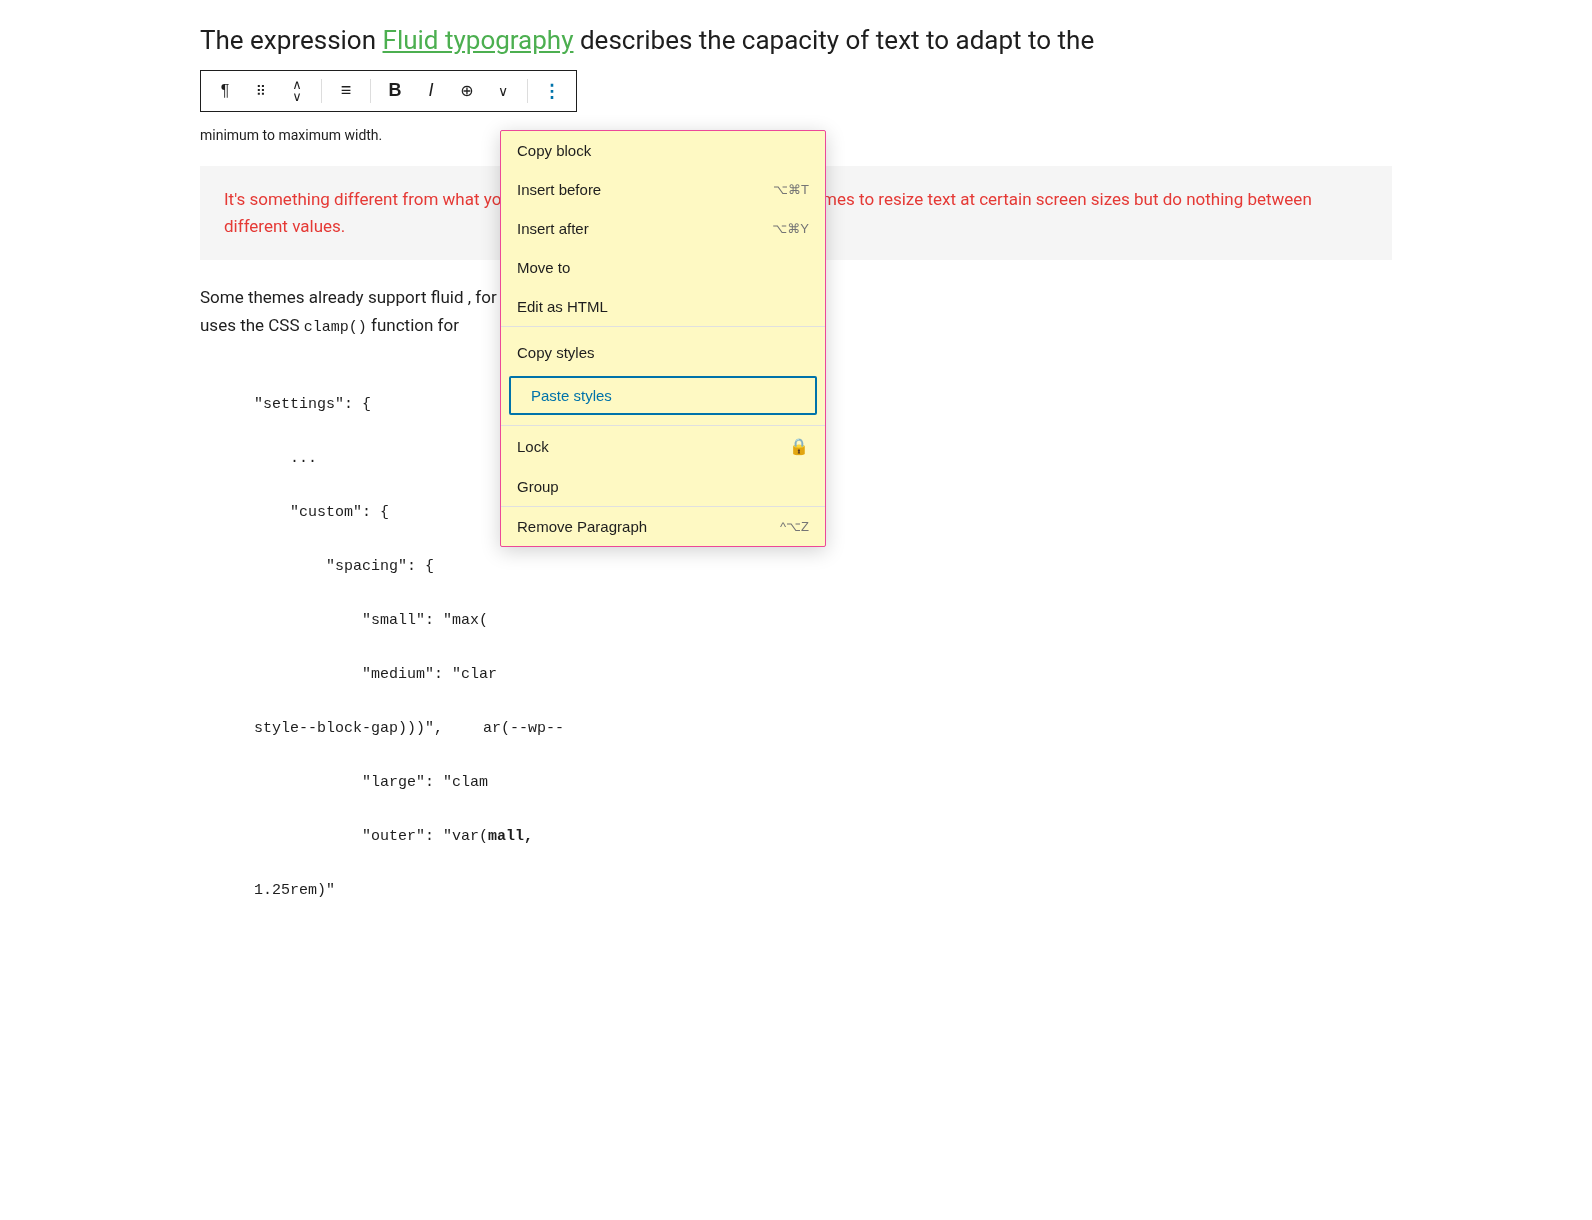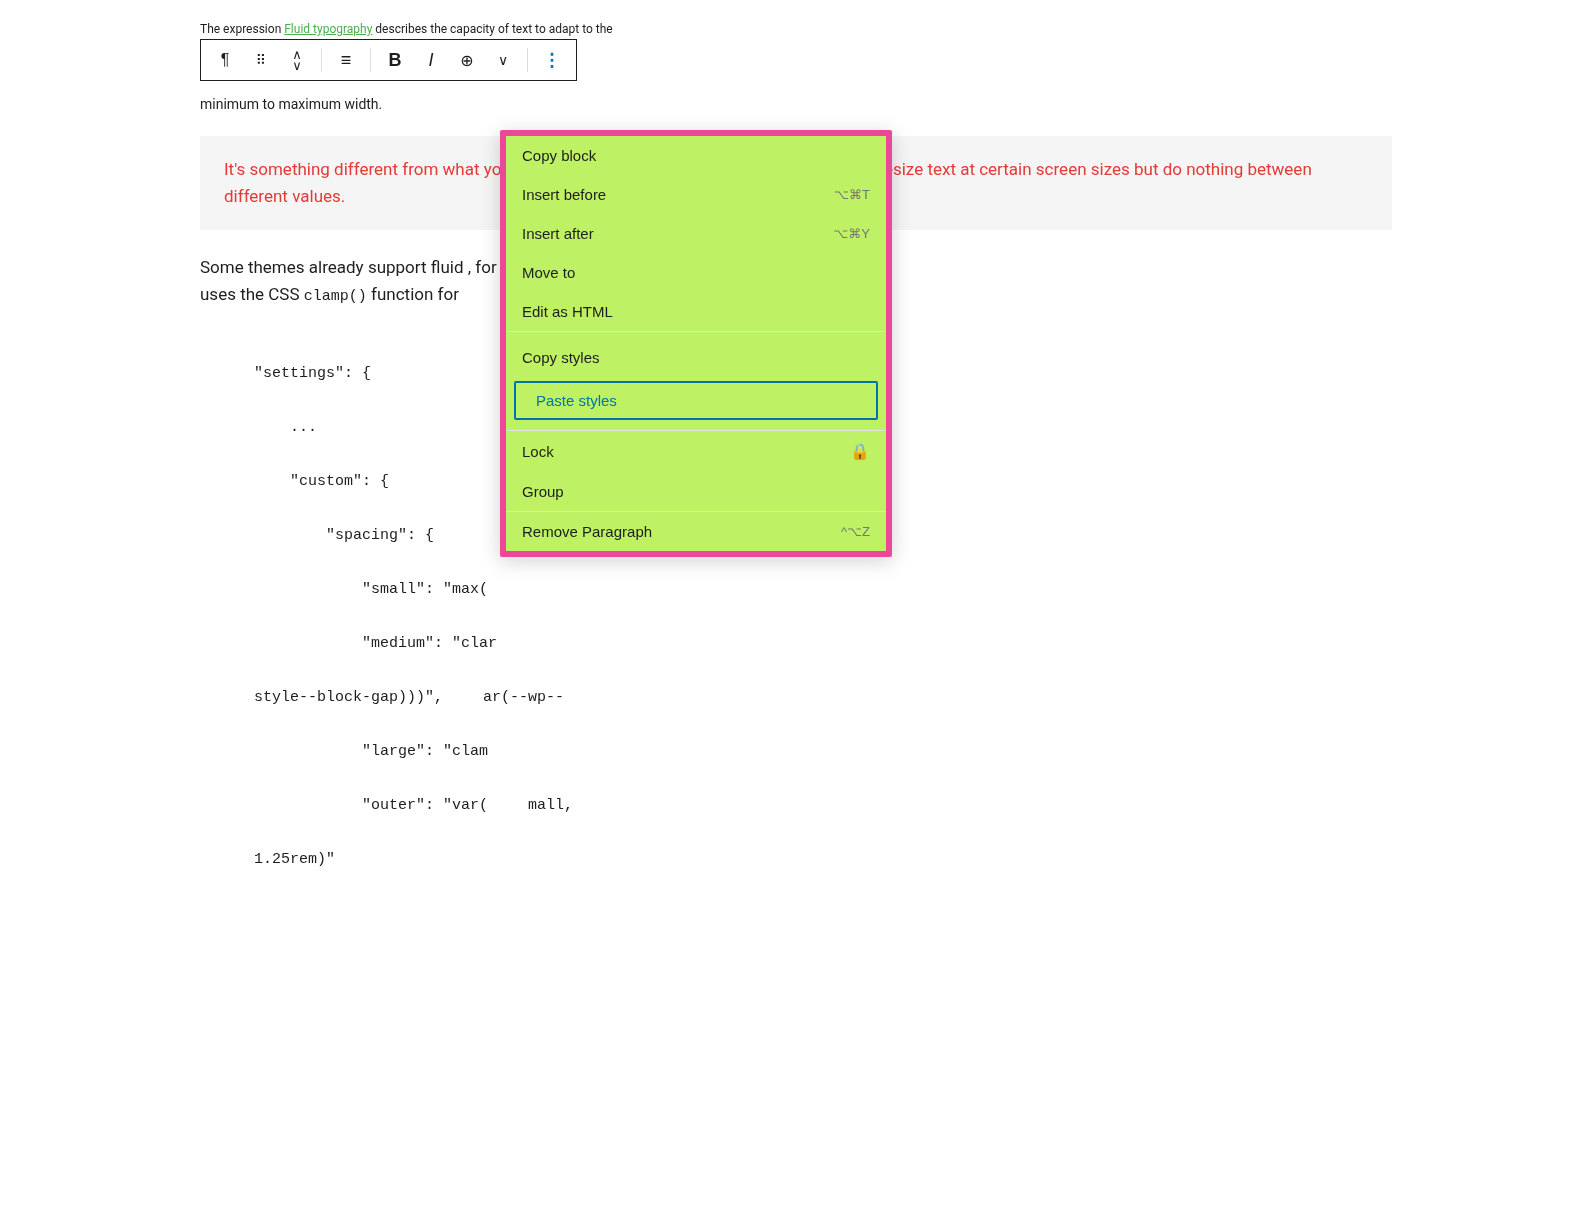--- a/index.html
+++ b/index.html
@@ -82,23 +82,23 @@
       color: #1e1e1e;
       white-space: pre;
       margin-bottom: 24px;
     }
 
     
     .context-menu {
       position: absolute;
       top: 130px;
       left: 500px;
-      width: 392px;
-      background: #bef264;
-      border: 6px solid #ec4899;
+      width: 326px;
+      background: #fef9c3;
+      border: 1px solid #ec4899;
       box-shadow: 0 4px 20px rgba(0,0,0,0.18);
       z-index: 100;
       border-radius: 2px;
     }
 
     .menu-section {
       border-bottom: 1px solid #e0e0e0;
     }
     .menu-section:last-child {
       border-bottom: none;
@@ -142,23 +142,23 @@
       position: relative;
       padding-top: 20px;
     }
 
     .content-area {
       padding: 0 200px;
       position: relative;
     }
 
     .text-line-1 {
-      font-size: 12px;
-      line-height: 1.6;
-      margin-bottom: 0;
+      font-size: 26px;
+      line-height: 1.6;
+      margin-bottom: 8px;
     }
 
     .second-text-line {
       font-size: 14px;
       line-height: 1.6;
       padding-left: 0;
     }
   </style>
 </head>
 <body>
@@ -216,21 +216,21 @@
 
     <div class="code-block">
       <span>"settings": {</span><br>
       <span>    ...</span><br>
       <span>    "custom": {</span><br>
       <span>        "spacing": {</span><br>
       <span>            "small": "max(</span><br>
       <span>            "medium": "clar</span><br>
       <span>style--block-gap)))",</span><span style="margin-left:40px;">ar(--wp--</span><br>
       <span>            "large": "clam</span><br>
-      <span>            "outer": "var(</span><span style="margin-left:40px;">mall,</span><br>
+      <span>            "outer": "var(</span><span style="font-weight:bold;">mall,</span><br>
       <span>1.25rem)"</span>
     </div>
 
   </div>
 
   <div class="context-menu">
 
     <div class="menu-section">
       <button class="menu-item">
         <span>Copy block</span>

